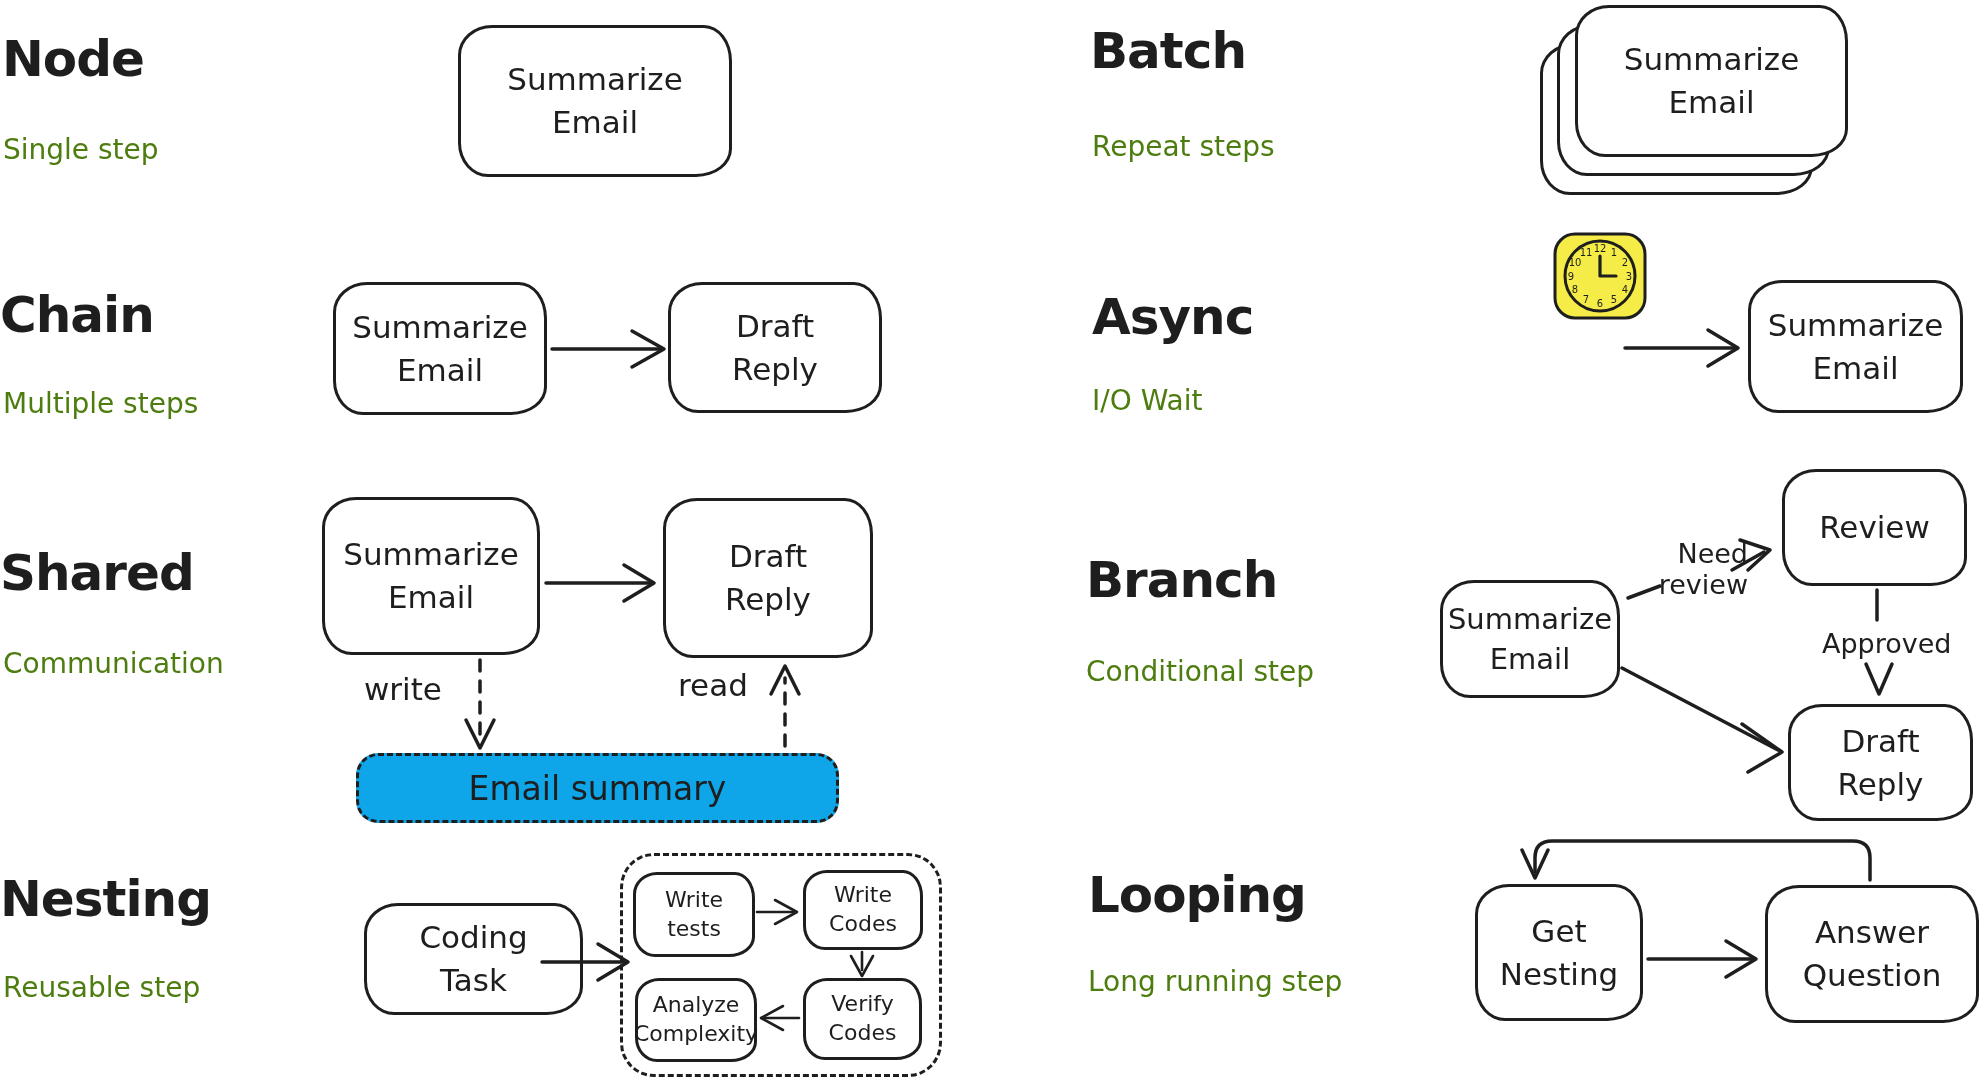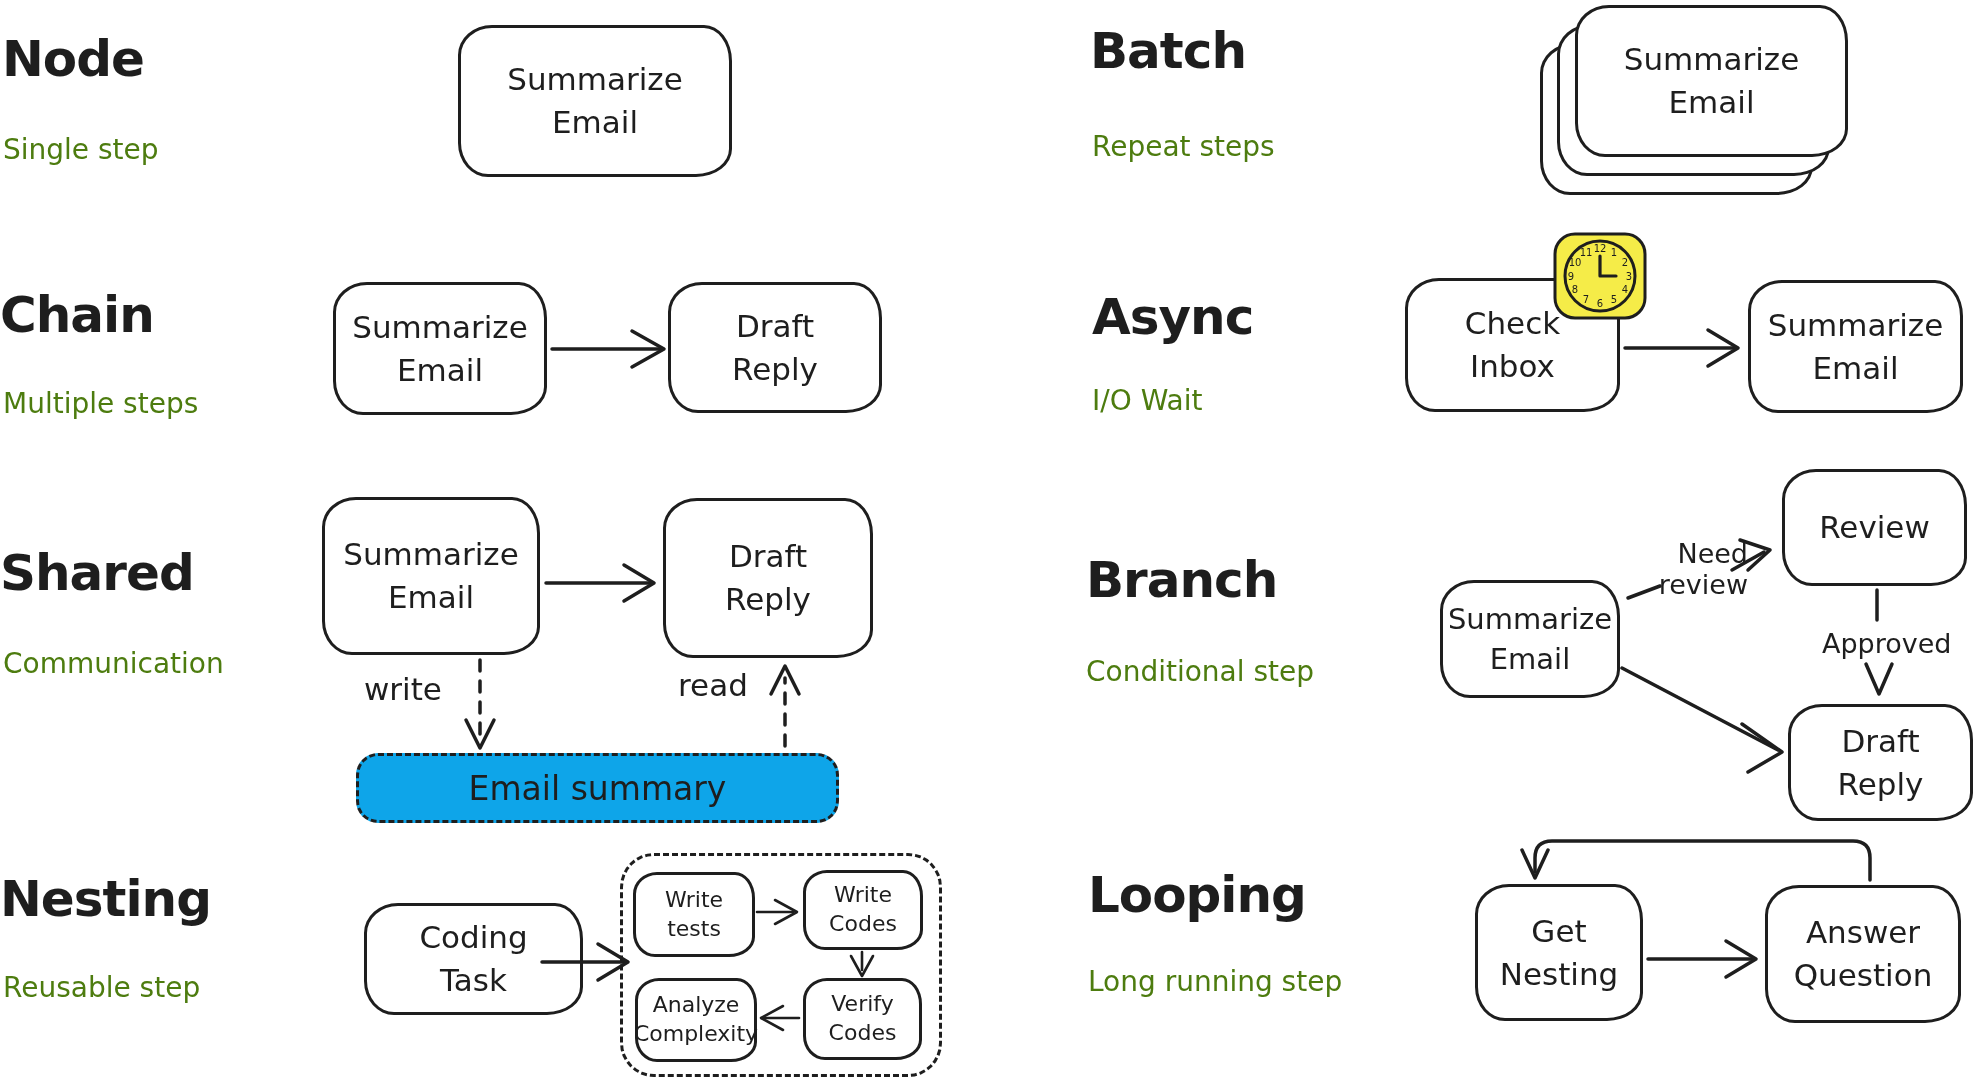--- a/index.html
+++ b/index.html
@@ -125,22 +125,20 @@
   <div class="node-box small" style="left:635px; top:978px; width:122px; height:84px;">Analyze
 Complexity</div>
   <div class="node-box small" style="left:803px; top:978px; width:119px; height:82px;">Verify
 Codes</div>
 
   <div class="node-box plain" style="left:1540px; top:43px; width:273px; height:152px;"></div>
   <div class="node-box plain" style="left:1557px; top:24px; width:273px; height:152px;"></div>
   <div class="node-box z4" style="left:1575px; top:5px; width:273px; height:152px;">Summarize
 Email</div>
 
-  <div class="node-box" style="left:1405px; top:278px; width:215px; height:134px;">Check
-Inbox</div>
   <div class="node-box" style="left:1748px; top:280px; width:215px; height:133px;">Summarize
 Email</div>
   <div class="clock" style="left:1553px; top:232px;">
     <svg width="94" height="88" viewBox="0 0 94 88">
       <rect x="2" y="2" width="90" height="84" rx="20" fill="#f5ec48" stroke="#1e1e1e" stroke-width="3"></rect>
       <circle cx="47" cy="44" r="35" fill="none" stroke="#1e1e1e" stroke-width="3"></circle>
       <g fill="#1e1e1e" font-family="DejaVu Sans, sans-serif" font-size="10" text-anchor="middle">
         <text x="47" y="20">12</text>
           <text x="61" y="24">1</text>
           <text x="72" y="34">2</text>
@@ -162,21 +160,21 @@
 Email</div>
   <div class="node-box" style="left:1782px; top:469px; width:185px; height:117px;">Review</div>
   <div class="node-box" style="left:1788px; top:704px; width:185px; height:117px;">Draft
 Reply</div>
   <div class="edge-label sm" style="left:1652px; top:538px; width:96px;">Need
 review</div>
   <div class="edge-label sm" style="left:1822px; top:628px; width:120px;">Approved</div>
 
   <div class="node-box" style="left:1475px; top:884px; width:168px; height:137px;">Get
 Nesting</div>
-  <div class="node-box" style="left:1765px; top:885px; width:196px; height:138px;">Answer
+  <div class="node-box" style="left:1765px; top:885px; width:214px; height:138px;">Answer
 Question</div>
 
   <svg class="overlay" width="1980" height="1089" viewBox="0 0 1980 1089" fill="none" stroke="#1e1e1e" stroke-width="3.5" stroke-linecap="round" stroke-linejoin="round">
 
     <g>
       <path d="M552 349 H660"></path>
         <path d="M632 331 L664 349 L632 367"></path>
     </g>
 
     <g>

